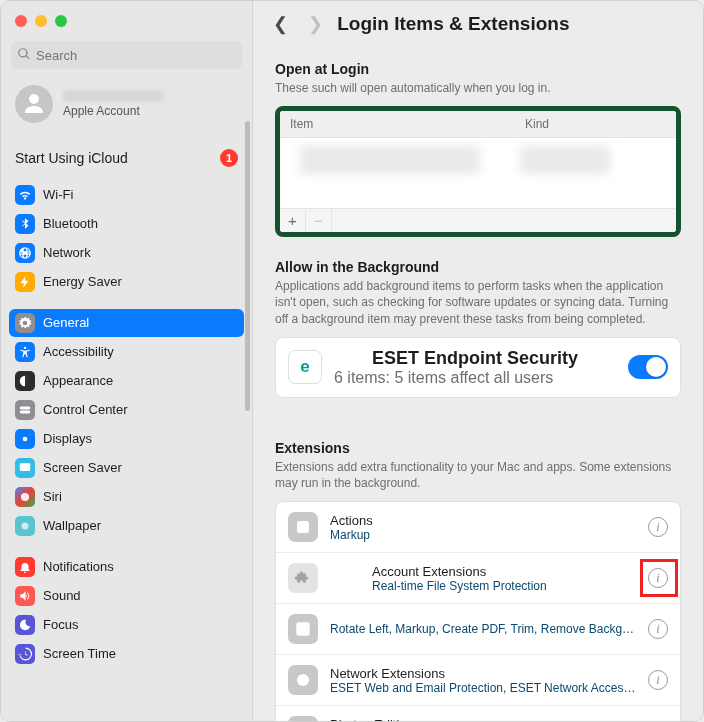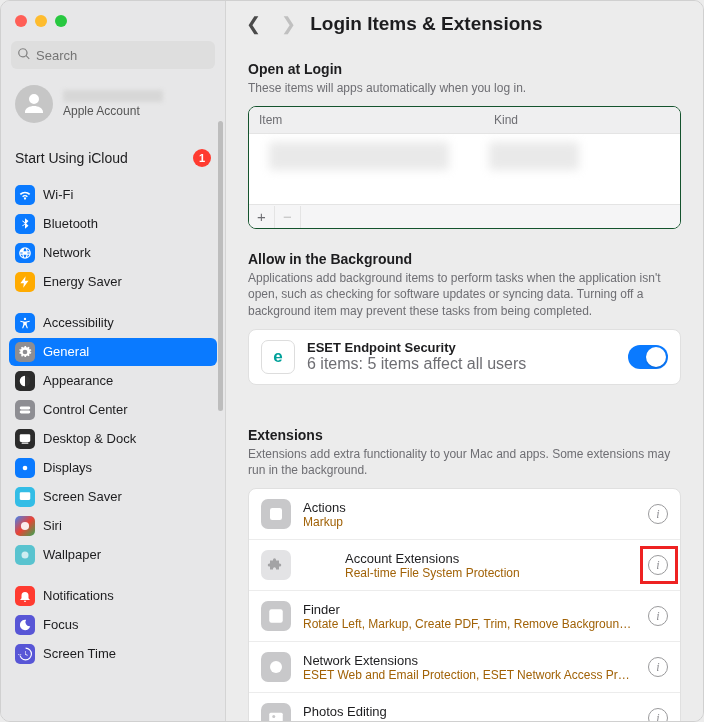--- a/index.html
+++ b/index.html
@@ -15,21 +15,21 @@
   .window {
     width: 704px;
     height: 722px;
     background: #ececec;
     border-radius: 10px;
     display: flex;
     overflow: hidden;
     border: 1px solid #d0d0d0;
   }
   .sidebar {
-    width: 225px;
+    width: 252px;
     background: #e7e7e8;
     border-right: 1px solid #d4d4d4;
     display: flex;
     flex-direction: column;
     position: relative;
   }
   .traffic {
     display: flex;
     gap: 8px;
     padding: 14px 14px 10px 14px;
@@ -105,21 +105,21 @@
   }
   .nav-arrows{display:flex;gap:20px;color:#7a7a7a;}
   .nav-arrows span{font-size:18px;}
   .nav-arrows .back{color:#4a4a4a;}
   .nav-arrows .fwd{color:#c0c0c0;}
   .title{font-size:19px;font-weight:700;}
   .section{padding:6px 22px 6px 22px;}
   .sec-head{font-size:14px;font-weight:700;margin-top:10px;}
   .sec-desc{font-size:12px;color:#6e6e73;margin:3px 0 10px;line-height:1.35;}
   .card{
-    background:#fff;border:1px solid #14532d;border-radius:8px;overflow:hidden;
+    background:#fff;border:5px solid #14532d;border-radius:8px;overflow:hidden;
   }
   .table-head{
     display:flex;background:#efeff0;font-size:12px;color:#6e6e73;
     border-bottom:1px solid #e4e4e4;
   }
   .table-head .col{padding:6px 10px;}
   .col-item{flex:0 0 235px;}
   .col-kind{flex:1;}
   .table-body{height:70px;position:relative;background:#fff;}
   .blur-box{position:absolute;background:#e9e9e9;filter:blur(5px);border-radius:3px;}
@@ -129,42 +129,42 @@
   .tb-btn{width:26px;text-align:center;color:#6e6e73;font-size:15px;line-height:22px;border-right:1px solid #e4e4e4;}
   .row-card{
     background:#fff;border:1px solid #e0e0e0;border-radius:8px;padding:10px 12px;
     display:flex;align-items:center;gap:12px;margin-bottom:20px;
   }
   .eset-icon{
     width:34px;height:34px;border:1px solid #ddd;border-radius:7px;display:flex;align-items:center;justify-content:center;background:#fff;
     color:#00a19a;font-weight:800;font-size:17px;
   }
   .row-main{flex:1;}
-  .row-title{font-size:13px;font-weight:600;}
+  .row-title{font-size:18px;font-weight:600;margin-left:38px;}
   .row-sub{font-size:16px;color:#6e6e73;}
   .toggle{
     width:40px;height:24px;border-radius:12px;background:#0a7aff;position:relative;
   }
   .toggle::after{content:"";position:absolute;right:2px;top:2px;width:20px;height:20px;background:#fff;border-radius:50%;box-shadow:0 1px 2px rgba(0,0,0,.2);}
   .list{
     background:#fff;border:1px solid #e0e0e0;border-radius:8px;overflow:hidden;margin-bottom:30px;
   }
   .list-row{
     display:flex;align-items:center;gap:12px;padding:10px 12px;border-bottom:1px solid #ececec;position:relative;
   }
   .list-row:last-child{border-bottom:none;}
   .li-icon{
     width:30px;height:30px;border-radius:7px;background:#c8c8ca;display:flex;align-items:center;justify-content:center;color:#fff;flex-shrink:0;
   }
   .li-icon svg{width:18px;height:18px;fill:#fff;}
   .li-icon.light{background:#e3e3e5;}
   .li-icon.light svg{fill:#a3a3a5;}
   .li-main{flex:1;min-width:0;}
   .li-title{font-size:13px;}
-  .li-sub{font-size:12px;color:#a16207;white-space:nowrap;overflow:hidden;text-overflow:ellipsis;max-width:370px;}
+  .li-sub{font-size:12px;color:#0c4a6e;white-space:nowrap;overflow:hidden;text-overflow:ellipsis;max-width:370px;}
   .info-btn{
     width:20px;height:20px;border:1.5px solid #9a9a9c;border-radius:50%;
     display:flex;align-items:center;justify-content:center;color:#8e8e93;font-style:italic;
     font-family:Georgia,serif;font-size:12px;flex-shrink:0;
   }
   .highlight-box{
     position:absolute;right:2px;top:50%;transform:translateY(-50%);
     width:38px;height:38px;border:3px solid #e22;
   }
   .li-indent{padding-left:42px;}
@@ -231,65 +231,56 @@
       </div>
       <div class="nav-item">
         <span class="nav-icon bg-orange">
             <svg viewBox="0 0 24 24">
               <path d="M13 2L4 14h6l-1 8 9-12h-6z"></path>
             </svg>
           </span>
         <span>Energy Saver</span>
       </div>
       <div class="group-gap"></div>
+      <div class="nav-item selected">
+        <span class="nav-icon bg-gray">
+            <svg viewBox="0 0 24 24">
+              <path d="M12 8a4 4 0 100 8 4 4 0 000-8zm9 4l2 1-1 2-2-.5a8 8 0 01-1 1.7l.7 2-2 1.2-1.5-1.5a8 8 0 01-2 .5l-.5 2h-2.4l-.5-2a8 8 0 01-2-.5L7.3 20l-2-1.2.7-2a8 8 0 01-1-1.7L3 15l-1-2 2-1a8 8 0 010-2l-2-1 1-2 2 .5a8 8 0 011-1.7L5.3 4l2-1.2L8.8 4.3a8 8 0 012-.5l.5-2h2.4l.5 2a8 8 0 012 .5L17.7 2.8l2 1.2-.7 2a8 8 0 011 1.7l2-.5 1 2-2 1a8 8 0 010 2z"></path>
+            </svg>
+          </span>
+        <span>General</span>
+      </div>
       <div class="nav-item">
         <span class="nav-icon bg-blue">
             <svg viewBox="0 0 24 24">
               <circle cx="12" cy="5" r="2"></circle>
               <path d="M4 8l8 2 8-2v2l-5 1v4l2 6h-2l-2-5h-2l-2 5H7l2-6v-4L4 10z"></path>
             </svg>
           </span>
         <span>Accessibility</span>
       </div>
-      <div class="nav-item selected">
-        <span class="nav-icon bg-gray">
-            <svg viewBox="0 0 24 24">
-              <path d="M12 8a4 4 0 100 8 4 4 0 000-8zm9 4l2 1-1 2-2-.5a8 8 0 01-1 1.7l.7 2-2 1.2-1.5-1.5a8 8 0 01-2 .5l-.5 2h-2.4l-.5-2a8 8 0 01-2-.5L7.3 20l-2-1.2.7-2a8 8 0 01-1-1.7L3 15l-1-2 2-1a8 8 0 010-2l-2-1 1-2 2 .5a8 8 0 011-1.7L5.3 4l2-1.2L8.8 4.3a8 8 0 012-.5l.5-2h2.4l.5 2a8 8 0 012 .5L17.7 2.8l2 1.2-.7 2a8 8 0 011 1.7l2-.5 1 2-2 1a8 8 0 010 2z"></path>
-            </svg>
-          </span>
-        <span>General</span>
-      </div>
       <div class="nav-item">
         <span class="nav-icon bg-black">
             <svg viewBox="0 0 24 24">
               <path d="M12 3a9 9 0 00 0 18V3z" fill="#fff"></path>
               <path d="M12 3a9 9 0 010 18" fill="#333"></path>
             </svg>
           </span>
         <span>Appearance</span>
       </div>
       <div class="nav-item">
         <span class="nav-icon bg-gray">
             <svg viewBox="0 0 24 24">
               <rect x="3" y="6" width="18" height="5" rx="2.5"></rect>
               <rect x="3" y="13" width="18" height="5" rx="2.5"></rect>
             </svg>
           </span>
         <span>Control Center</span>
       </div>
       <div class="nav-item">
-        <span class="nav-icon bg-black">
-            <svg viewBox="0 0 24 24">
-              <rect x="3" y="4" width="18" height="13" rx="2" fill="#fff"></rect>
-              <rect x="6" y="18" width="12" height="2" rx="1" fill="#fff"></rect>
-            </svg>
-          </span>
-        <span>Desktop &amp; Dock</span>
-      </div>
-      <div class="nav-item">
         <span class="nav-icon bg-blue">
             <svg viewBox="0 0 24 24">
               <circle cx="12" cy="12" r="4"></circle>
               <path d="M12 2v3M12 19v3M2 12h3M19 12h3M5 5l2 2M17 17l2 2M19 5l-2 2M7 17l-2 2"></path>
             </svg>
           </span>
         <span>Displays</span>
       </div>
       <div class="nav-item">
         <span class="nav-icon bg-cyan">
@@ -316,20 +307,28 @@
         <span>Wallpaper</span>
       </div>
       <div class="group-gap"></div>
       <div class="nav-item">
         <span class="nav-icon bg-red">
             <svg viewBox="0 0 24 24">
               <path d="M12 22a2 2 0 002-2h-4a2 2 0 002 2zm6-6V11a6 6 0 10-12 0v5l-2 2v1h16v-1z"></path>
             </svg>
           </span>
         <span>Notifications</span>
+      </div>
+      <div class="nav-item">
+        <span class="nav-icon bg-redv">
+            <svg viewBox="0 0 24 24">
+              <path d="M4 9v6h4l5 5V4L8 9H4zm12 3a3 3 0 00-1.5-2.6v5.2A3 3 0 0016 12zm2 0a5 5 0 01-2.5 4.3v2a7 7 0 000-12.6v2A5 5 0 0118 12z"></path>
+            </svg>
+          </span>
+        <span>Sound</span>
       </div>
       <div class="nav-item">
         <span class="nav-icon bg-indigo">
             <svg viewBox="0 0 24 24">
               <path d="M14 3a9 9 0 107 11 7 7 0 01-7-11z"></path>
             </svg>
           </span>
         <span>Focus</span>
       </div>
       <div class="nav-item">
@@ -350,21 +349,21 @@
     <div class="topbar">
       <div class="nav-arrows">
         <span class="back">❮</span>
         <span class="fwd">❯</span>
       </div>
       <div class="title">Login Items &amp; Extensions</div>
     </div>
 
     <div class="section">
       <div class="sec-head">Open at Login</div>
-      <div class="sec-desc">These items will apps automatically when you log in.</div>
+      <div class="sec-desc">These such will open automatically when you log in.</div>
       <div class="card">
         <div class="table-head">
           <div class="col col-item">Item</div>
           <div class="col col-kind">Kind</div>
         </div>
         <div class="table-body">
           <div class="blur-box" style="left:20px;top:8px;width:180px;height:28px"></div>
           <div class="blur-box" style="left:240px;top:8px;width:90px;height:28px"></div>
         </div>
         <div class="tb-footer">
@@ -419,21 +418,20 @@
           <div class="highlight-box"></div>
         </div>
 
         <div class="list-row">
           <div class="li-icon">
               <svg viewBox="0 0 24 24">
                 <rect x="3" y="3" width="18" height="18" rx="3"></rect>
               </svg>
             </div>
           <div class="li-main">
-            <div class="li-title">Finder</div>
             <div class="li-sub">Rotate Left, Markup, Create PDF, Trim, Remove Background, Conver…</div>
           </div>
           <div class="info-btn">i</div>
         </div>
 
         <div class="list-row">
           <div class="li-icon">
               <svg viewBox="0 0 24 24">
                 <circle cx="12" cy="12" r="8"></circle>
               </svg>

